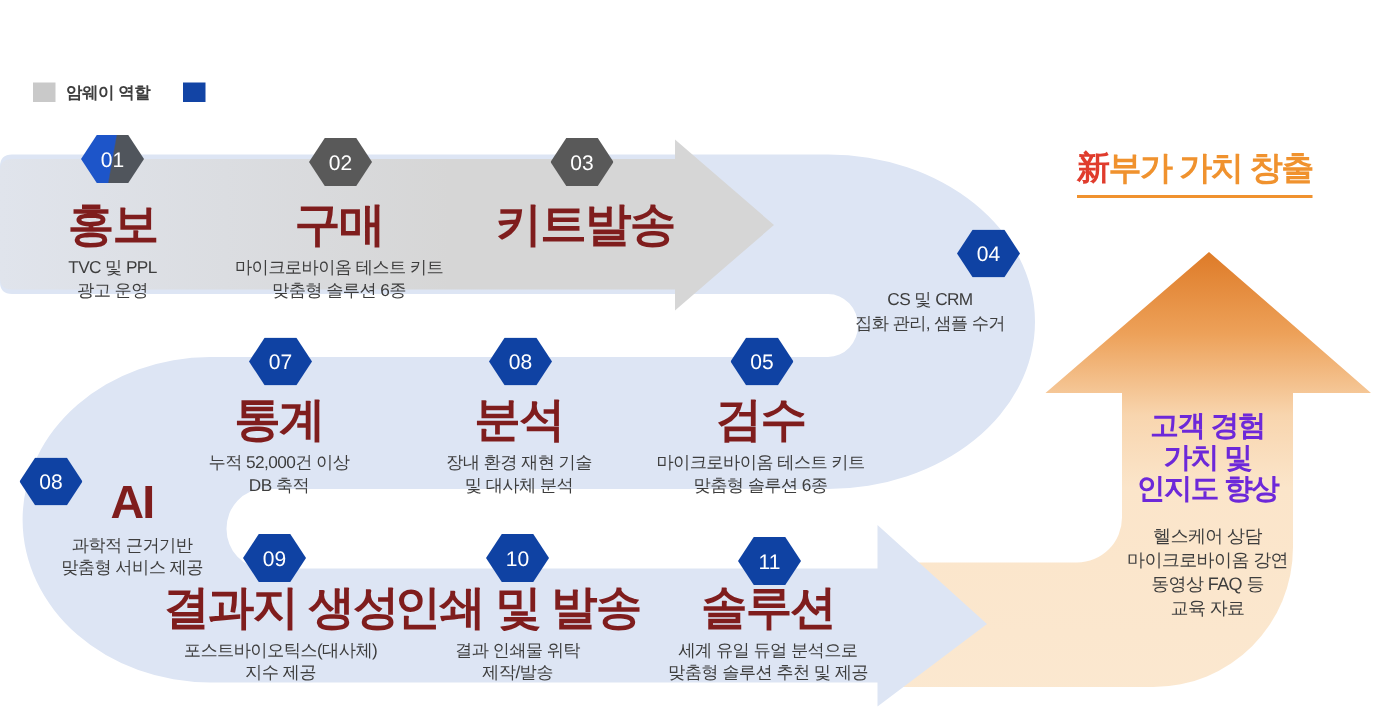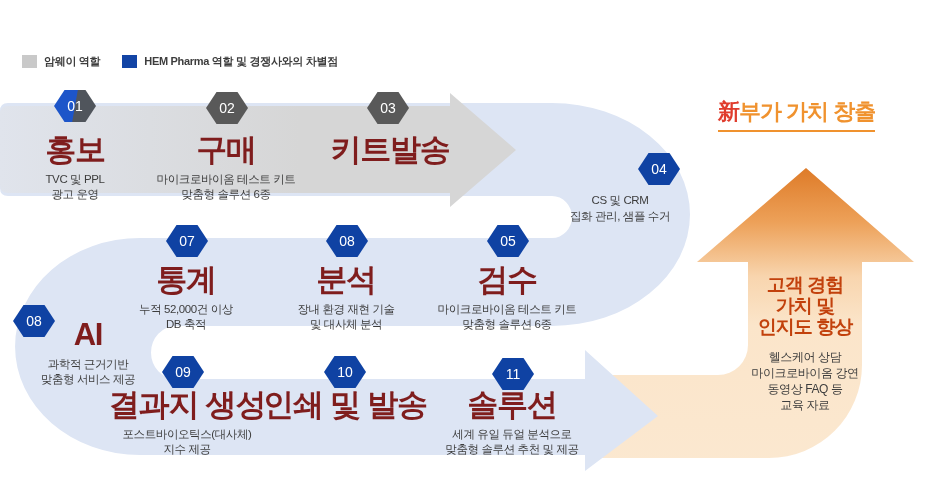--- a/index.html
+++ b/index.html
@@ -33,21 +33,21 @@
     position:absolute;left:718px;top:97px;width:200px;z-index:3;
   }
   .outcome-header .underline-wrap{
     display:inline-block;border-bottom:2.5px solid #f0922e;padding-bottom:3px;
     font-size:22px;font-weight:bold;letter-spacing:-1px;
   }
   .hdr-prefix{color:#e03c2d;}
   .hdr-rest{color:#f0922e;}
   .outcome-highlight{
     position:absolute;left:720px;top:274px;width:170px;text-align:center;z-index:3;
-    font-size:19px;font-weight:bold;color:#c2410c;line-height:21px;white-space:pre-line;letter-spacing:-1px;
+    font-size:19px;font-weight:bold;color:#6d28d9;line-height:21px;white-space:pre-line;letter-spacing:-1px;
   }
   .outcome-detail{
     position:absolute;left:705px;top:349px;width:200px;text-align:center;z-index:3;
     font-size:12px;color:#3d3d3d;line-height:16px;white-space:pre-line;letter-spacing:-0.4px;
   }
 </style>
 </head>
 <body>
 
 <div id="stage">
@@ -78,21 +78,20 @@
   </svg>
 
 
   <div class="legend">
     <div class="legend-item">
       <span class="swatch gray"></span>
       <span class="legend-label">암웨이 역할</span>
     </div>
     <div class="legend-item">
       <span class="swatch blue"></span>
-      <span class="legend-label">HEM Pharma 역할 및 경쟁사와의 차별점</span>
     </div>
   </div>
 
   <div id="steps-layer">
       <div class="hex split" style="left: 54px; top: 90px;">01</div>
       <div class="step" style="left: 5px; top: 132px; width: 140px;">
         <div class="step-title">홍보</div>
         <div class="step-sub">TVC 및 PPL
 광고 운영</div>
       </div>
@@ -137,20 +136,22 @@
       </div>
       <div class="hex" style="left: 162px; top: 356px;">09</div>
       <div class="step" style="left: 97px; top: 387px; width: 180px;">
         <div class="step-title">결과지 생성</div>
         <div class="step-sub">포스트바이오틱스(대사체)
 지수 제공</div>
       </div>
       <div class="hex" style="left: 324px; top: 356px;">10</div>
       <div class="step" style="left: 255px; top: 387px; width: 180px;">
         <div class="step-title">인쇄 및 발송</div>
+        <div class="step-sub">결과 인쇄물 위탁
+제작/발송</div>
       </div>
       <div class="hex" style="left: 492px; top: 358px;">11</div>
       <div class="step" style="left: 412px; top: 387px; width: 200px;">
         <div class="step-title">솔루션</div>
         <div class="step-sub">세계 유일 듀얼 분석으로
 맞춤형 솔루션 추천 및 제공</div>
       </div>
     </div>
 
   <div class="outcome-header">

